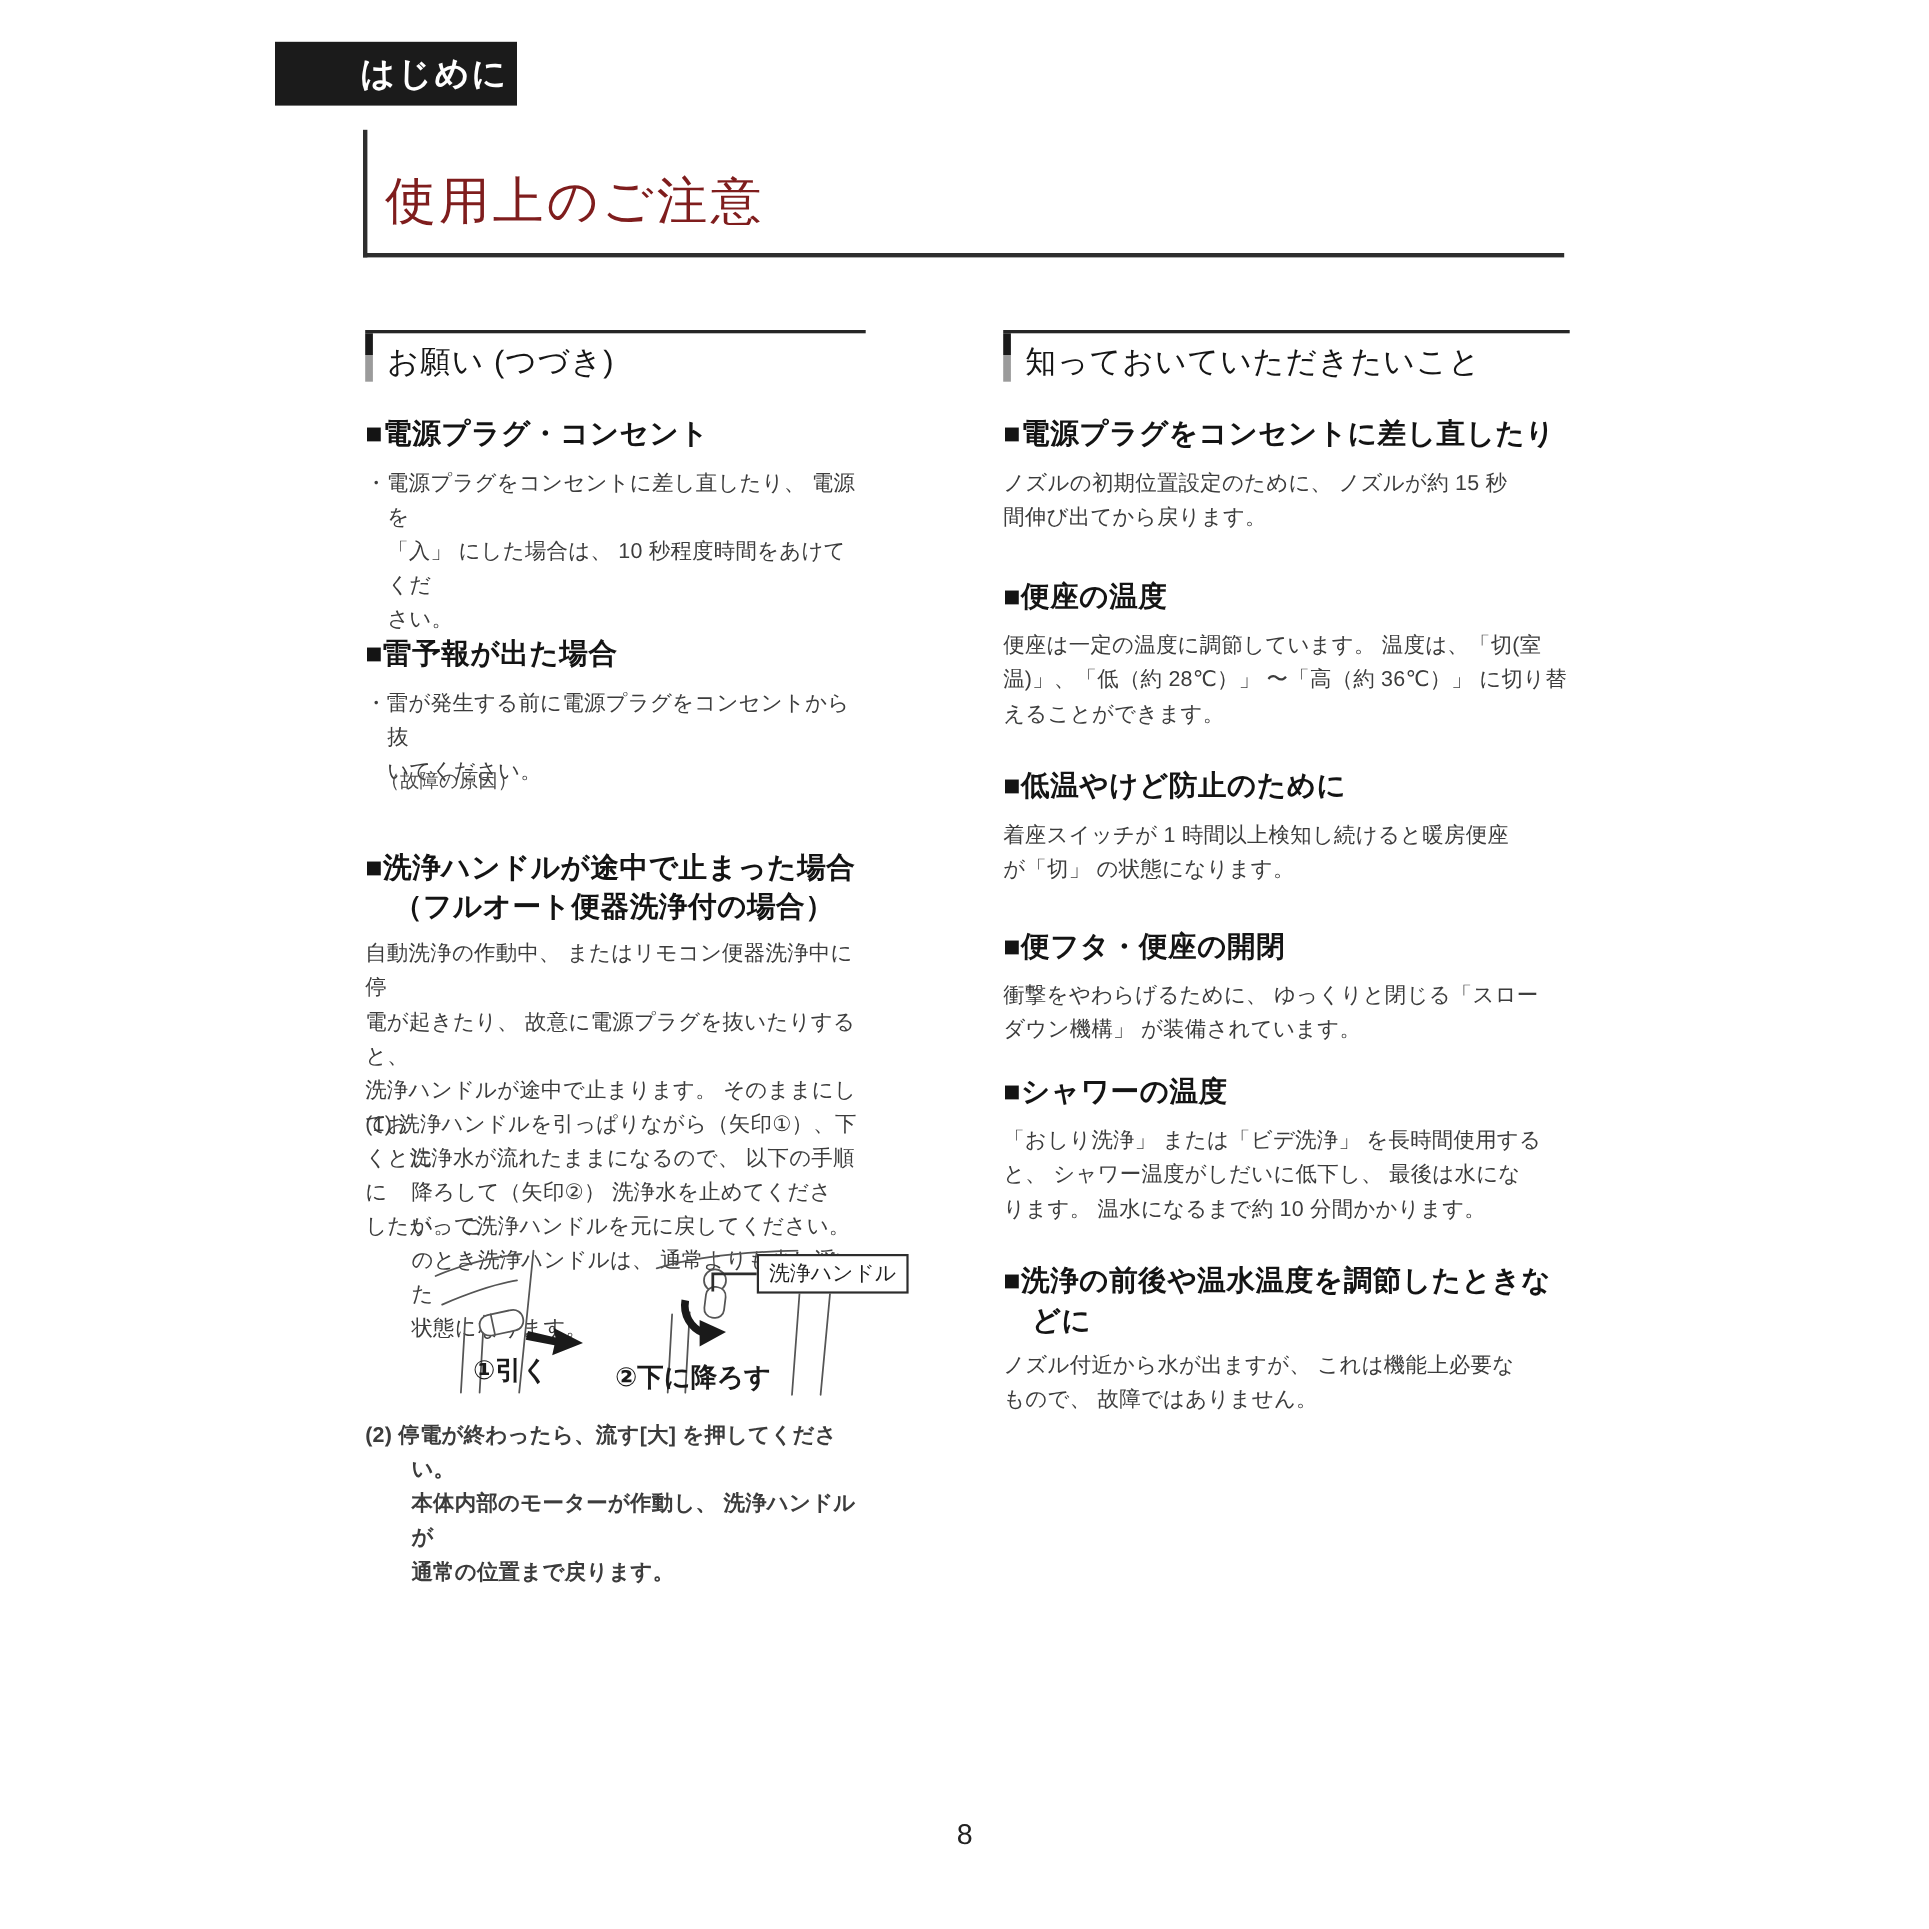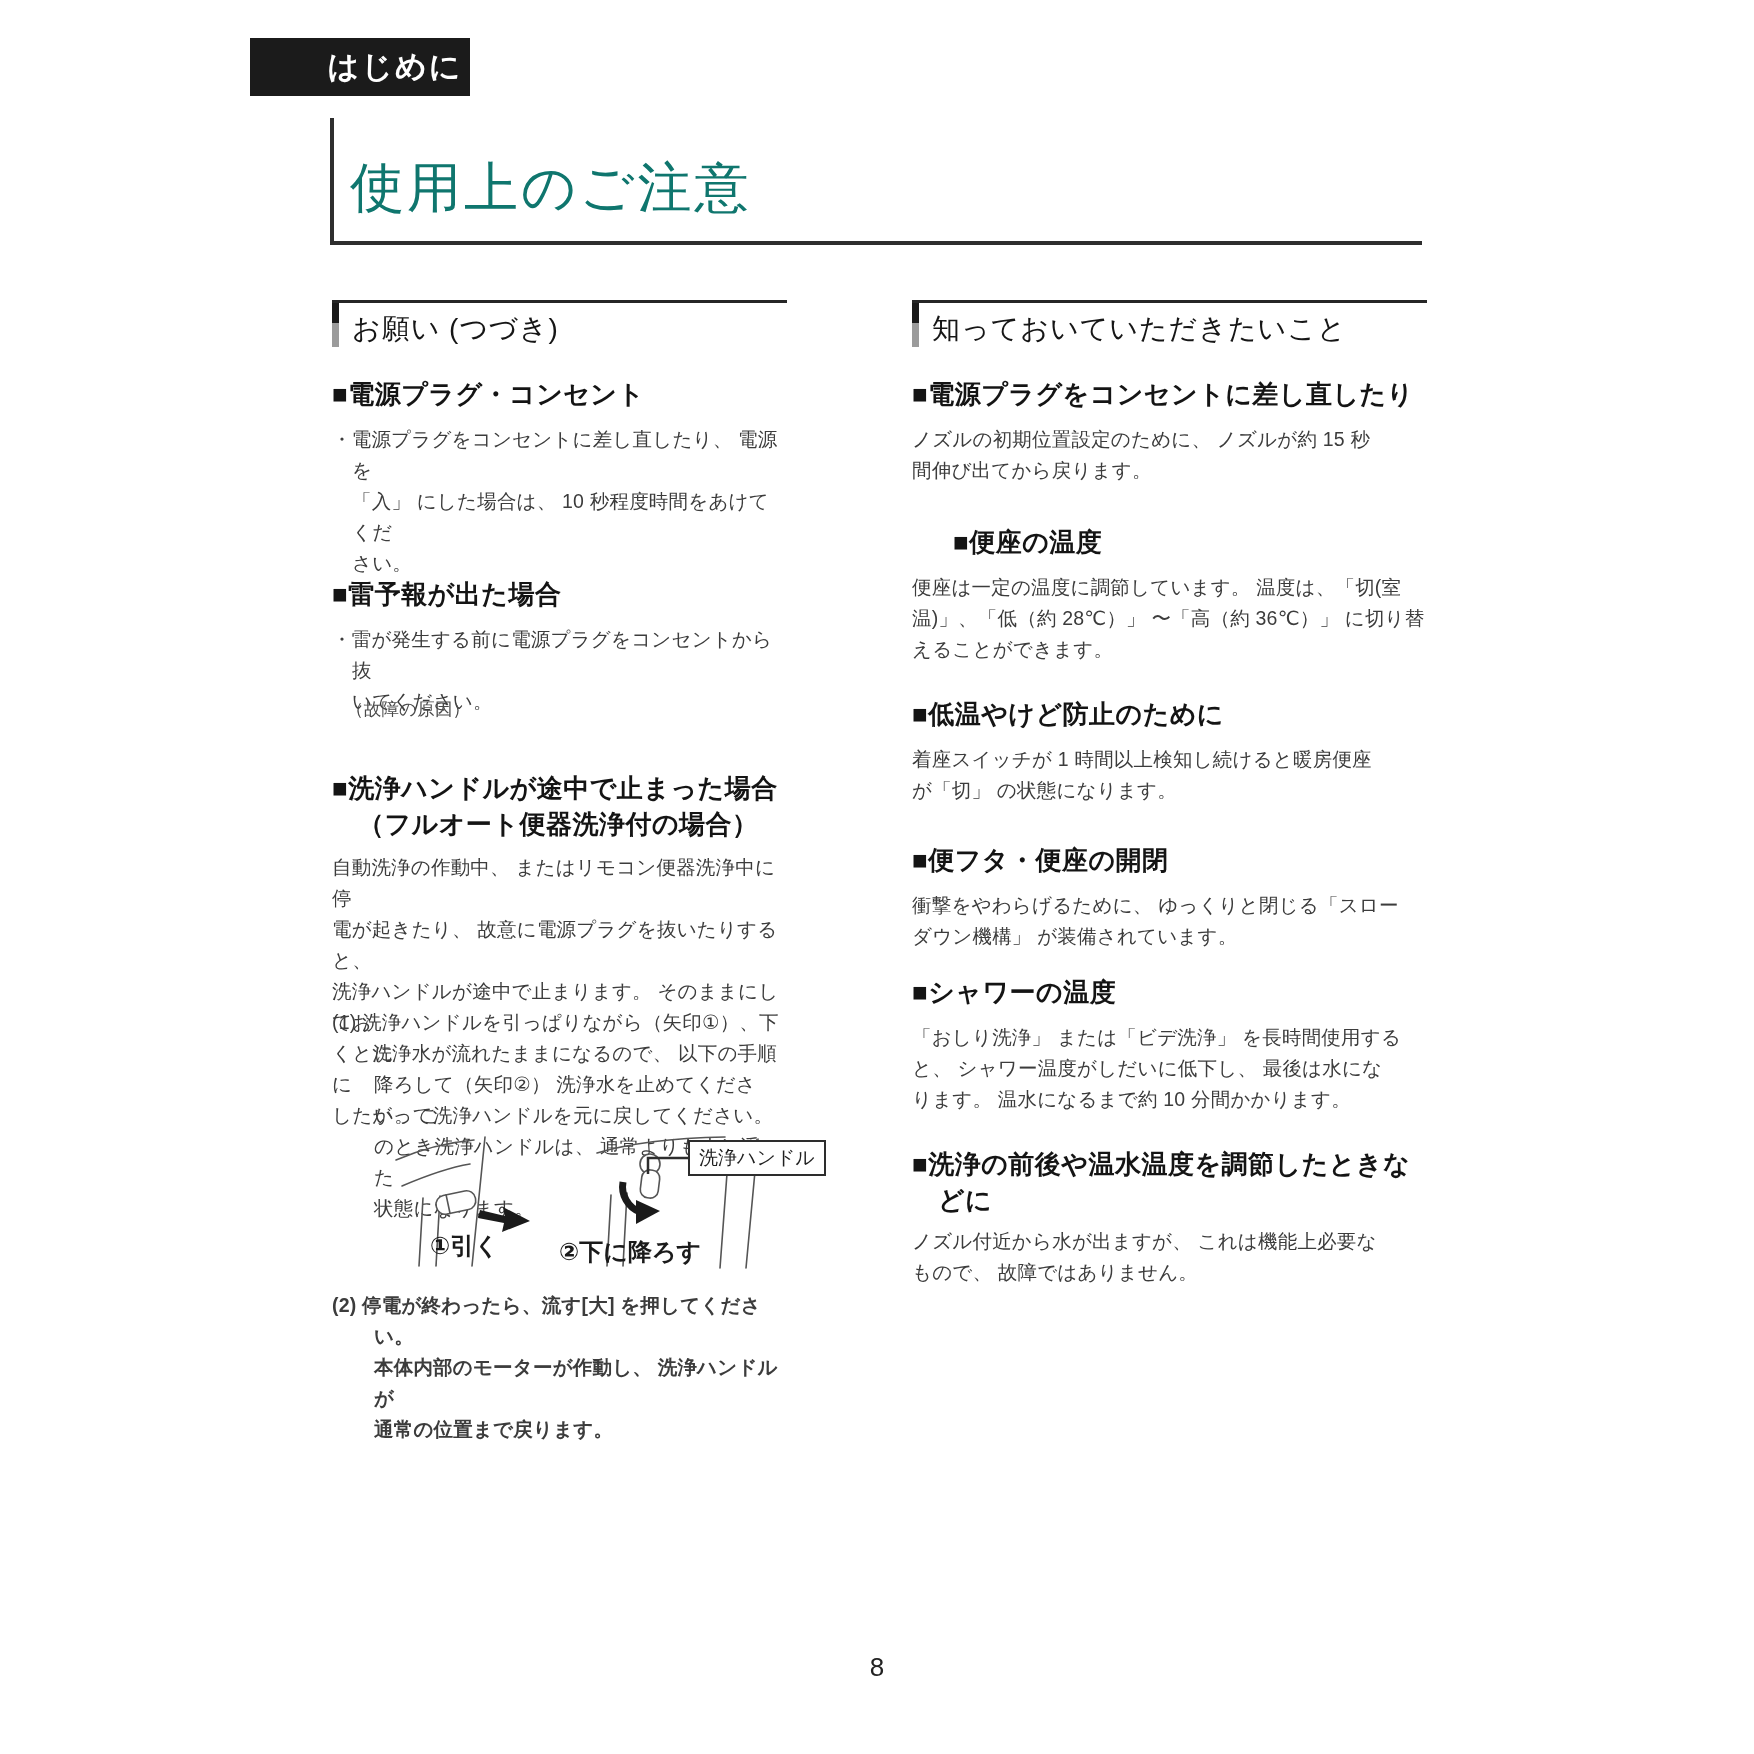--- a/index.html
+++ b/index.html
@@ -15,21 +15,21 @@
     display:flex;align-items:center;justify-content:center;
     padding-left:70px;box-sizing:border-box;letter-spacing:2px;
   }
   
   .title-block{
     position:absolute;left:330px;top:118px;width:1092px;
     border-left:4px solid #2e2e2e;border-bottom:4px solid #2e2e2e;
     padding:34px 0 16px 16px;box-sizing:border-box;
   }
   .title-block h1{
-    margin:0;font-size:54px;font-weight:500;color:#0f766e;letter-spacing:3px;
+    margin:0;font-size:46px;font-weight:500;color:#7f1d1d;letter-spacing:3px;
   }
   
   .col{position:absolute;top:0;height:100%;}
   .col.left{left:332px;width:455px;}
   .col.right{left:912px;width:515px;}
   .block{position:absolute;left:0;right:0;}
   
   .sec-header{
     border-top:3px solid #262626;display:flex;align-items:flex-start;
   }
@@ -156,21 +156,21 @@
 
     <div class="block sec-header" style="top:300px;">
       <div class="accent"></div>
       <div class="sec-title">知っておいていただきたいこと</div>
     </div>
 
     <div class="block h2" style="top:376px;">■電源プラグをコンセントに差し直したり</div>
     <div class="block body-text" style="top:424px;">ノズルの初期位置設定のために、 ノズルが約 15 秒
 間伸び出てから戻ります。</div>
 
-    <div class="block h2" style="top:524px;margin-left:41px;">■便座の温度</div>
+    <div class="block h2" style="top:524px;">■便座の温度</div>
     <div class="block body-text" style="top:572px;">便座は一定の温度に調節しています。 温度は、「切(室
 温)」、「低（約 28℃）」 〜「高（約 36℃）」 に切り替
 えることができます。</div>
 
     <div class="block h2" style="top:696px;">■低温やけど防止のために</div>
     <div class="block body-text" style="top:744px;">着座スイッチが 1 時間以上検知し続けると暖房便座
 が「切」 の状態になります。</div>
 
     <div class="block h2" style="top:842px;">■便フタ・便座の開閉</div>
     <div class="block body-text" style="top:890px;">衝撃をやわらげるために、 ゆっくりと閉じる「スロー

